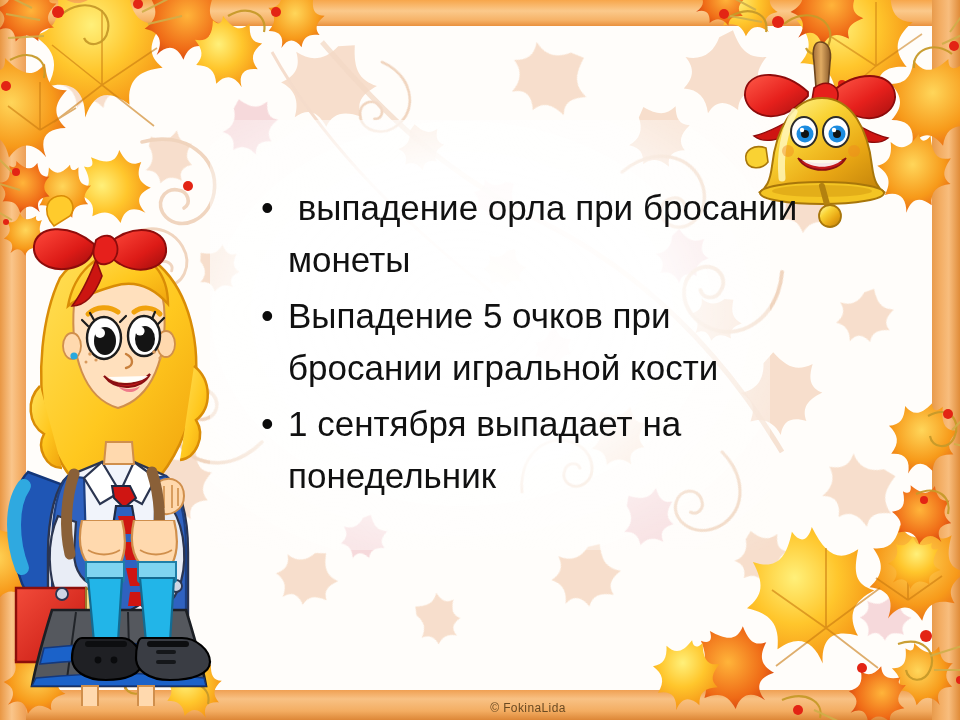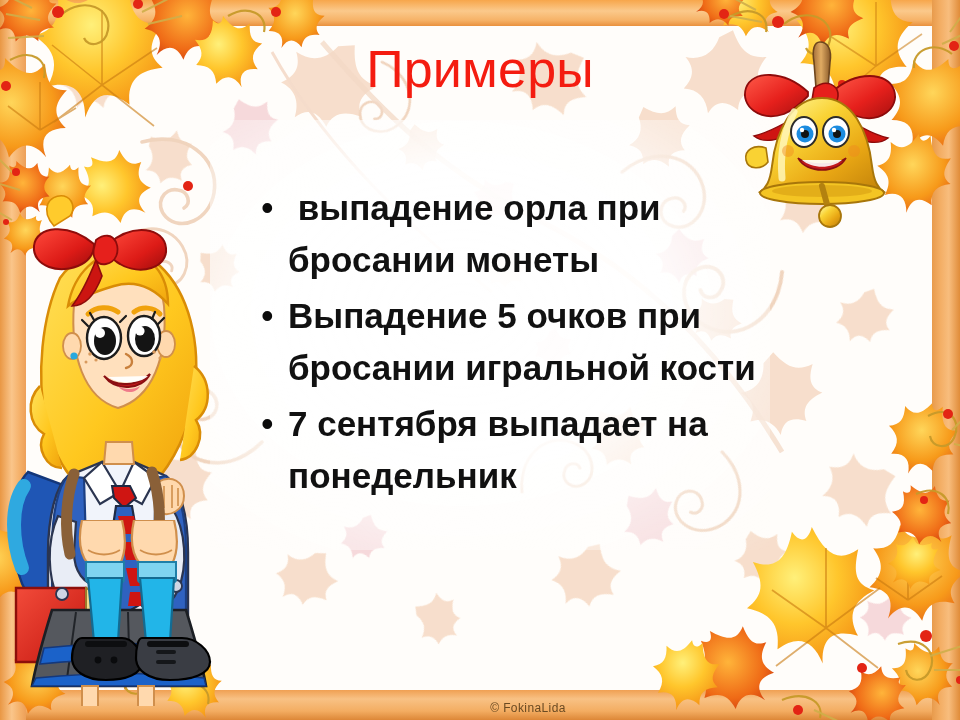--- a/index.html
+++ b/index.html
@@ -108,21 +108,21 @@
     color: #0b0b0b;
     text-align: left;
     padding-left: 3px;
     box-sizing: border-box;
   }
   .bullet-text {
     flex: 1 1 auto;
     font-size: 35px;
     line-height: 52px;
     color: #111111;
-    font-weight: 700;
+    font-weight: 400;
     white-space: pre-wrap;
   }
 
   
   .footer-credit {
     position: absolute;
     left: 0; bottom: 5px;
     width: 960px;
     text-align: center;
     font-size: 12px;
@@ -612,36 +612,35 @@
                C90,160 78,150 78,138 C78,128 80,118 84,118 Z" fill="#3a3d44" stroke="#000000" stroke-width="2.2"></path>
 
       <path d="M30,124 L66,124" stroke="#0d0e10" stroke-width="6" stroke-linecap="round"></path>
       <path d="M92,124 L128,124" stroke="#0d0e10" stroke-width="6" stroke-linecap="round"></path>
       <circle cx="40" cy="140" r="3.4" fill="#0a0b0d"></circle>
       <circle cx="56" cy="140" r="3.4" fill="#0a0b0d"></circle>
       <path d="M100,132 L116,132 M100,142 L116,142" stroke="#15171a" stroke-width="4" stroke-linecap="round"></path>
     </svg>
   </div>
 
-  <div class="slide-title">Примеры</div>
 
   <div class="bullets">
 
     <div class="bullet-row">
       <span class="bullet-mark">•</span>
       <span class="bullet-text"> выпадение орла при бросании монеты</span>
     </div>
 
     <div class="bullet-row">
       <span class="bullet-mark">•</span>
       <span class="bullet-text">Выпадение 5 очков при бросании игральной кости</span>
     </div>
 
     <div class="bullet-row">
       <span class="bullet-mark">•</span>
-      <span class="bullet-text">7 сентября выпадает на понедельник</span>
+      <span class="bullet-text">1 сентября выпадает на понедельник</span>
     </div>
 
   </div>
 
   <div class="footer-credit">© FokinaLida</div>
 
 </div>
 
 </body></html>

